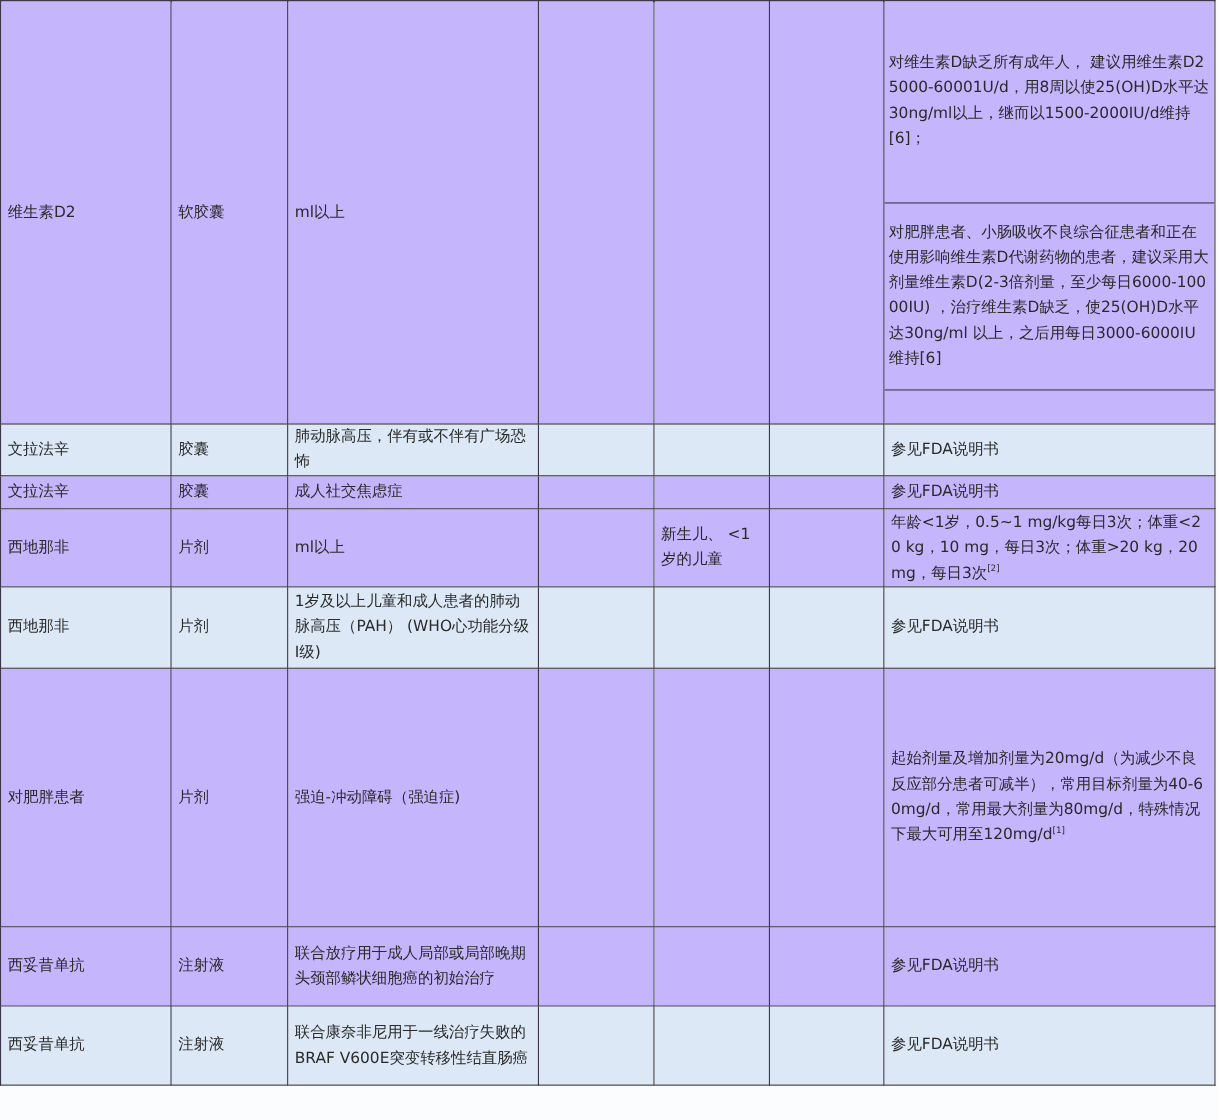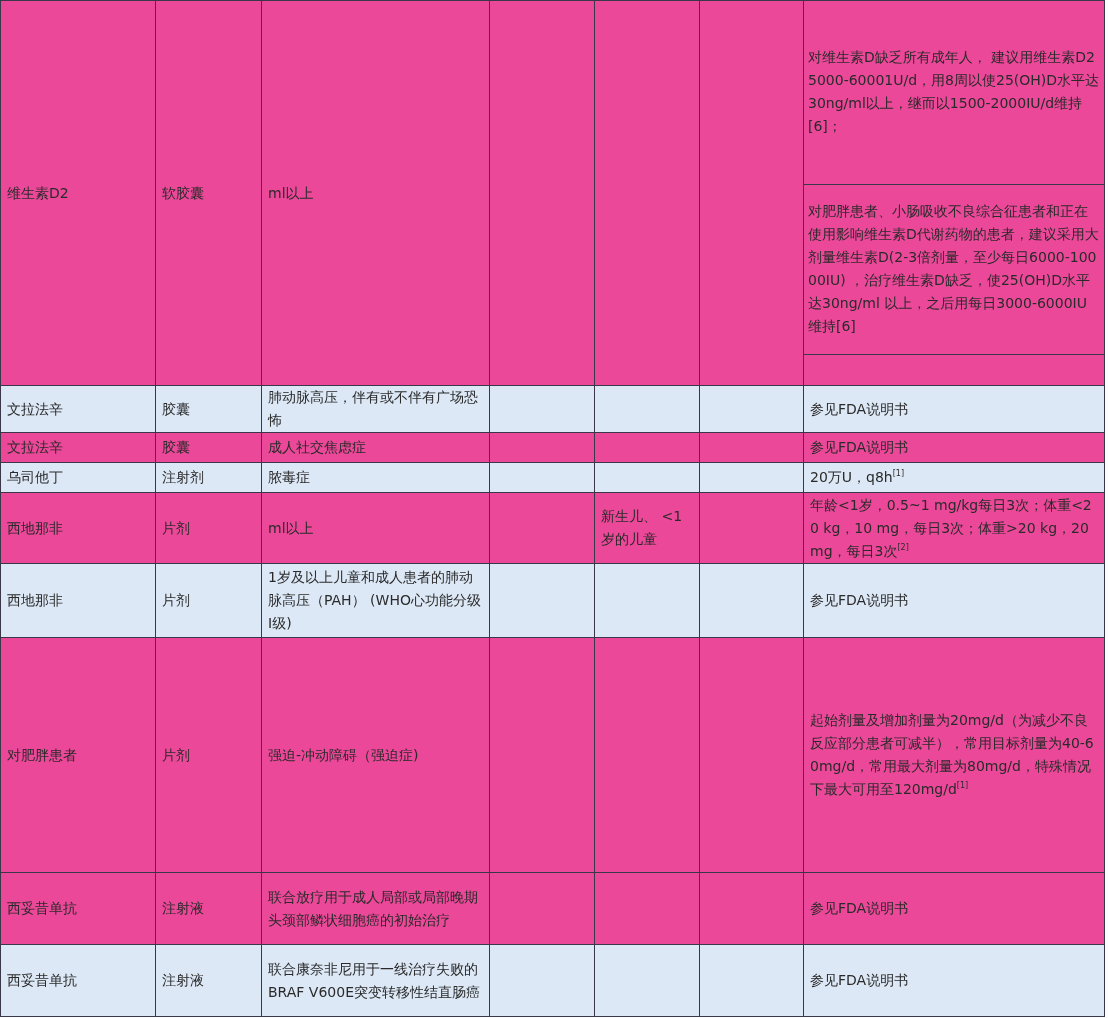--- a/index.html
+++ b/index.html
@@ -18,21 +18,21 @@
     line-height: 23px;
   }
   .tbl td {
     border: 1.5px solid #3a3848;
     padding: 0 6px;
     vertical-align: middle;
     word-break: break-all;
     overflow: hidden;
   }
   .tbl tr.shade td { background: #dce8f6; }
-  .tbl tr.plain td { background: #ec4899; }
+  .tbl tr.plain td { background: #c4b5fd; }
   .tbl td.nest { padding: 0; vertical-align: top; }
   .inner { width: 100%; border-collapse: collapse; table-layout: fixed; }
   .inner td { border: none; border-bottom: 1.5px solid #3a3848; padding: 0 4px; vertical-align: middle; }
   .inner tr:last-child td { border-bottom: none; }
   .inner td.w { background: #fbfcfe; }
   .inner td.b { background: #dce8f6; margin-left: 16px; }
   sup { font-size: 8px; line-height: 0; vertical-align: 6px; }
   .top-rule { position:absolute; left:0; top:0; width:1104px; height:2px; background:#4a4858; }
 </style>
 </head>
@@ -89,29 +89,20 @@
     <tr class="plain" style="height:30px">
       <td>文拉法辛</td>
       <td>胶囊</td>
       <td>成人社交焦虑症</td>
       <td></td>
       <td></td>
       <td></td>
       <td>参见FDA说明书</td>
     </tr>
 
-    <tr class="shade" style="height:30px">
-      <td>乌司他丁</td>
-      <td>注射剂</td>
-      <td>脓毒症</td>
-      <td></td>
-      <td></td>
-      <td></td>
-      <td><span>20万U，q8h</span><sup>[1]</sup></td>
-    </tr>
 
     <tr class="plain" style="height:71px">
       <td>西地那非</td>
       <td>片剂</td>
       <td>ml以上</td>
       <td></td>
       <td>新生儿、 &lt;1岁的儿童</td>
       <td></td>
       <td><span>年龄&lt;1岁，0.5~1 mg/kg每日3次；体重&lt;20 kg，10 mg，每日3次；体重&gt;20 kg，20mg，每日3次</span><sup>[2]</sup></td>
     </tr>

